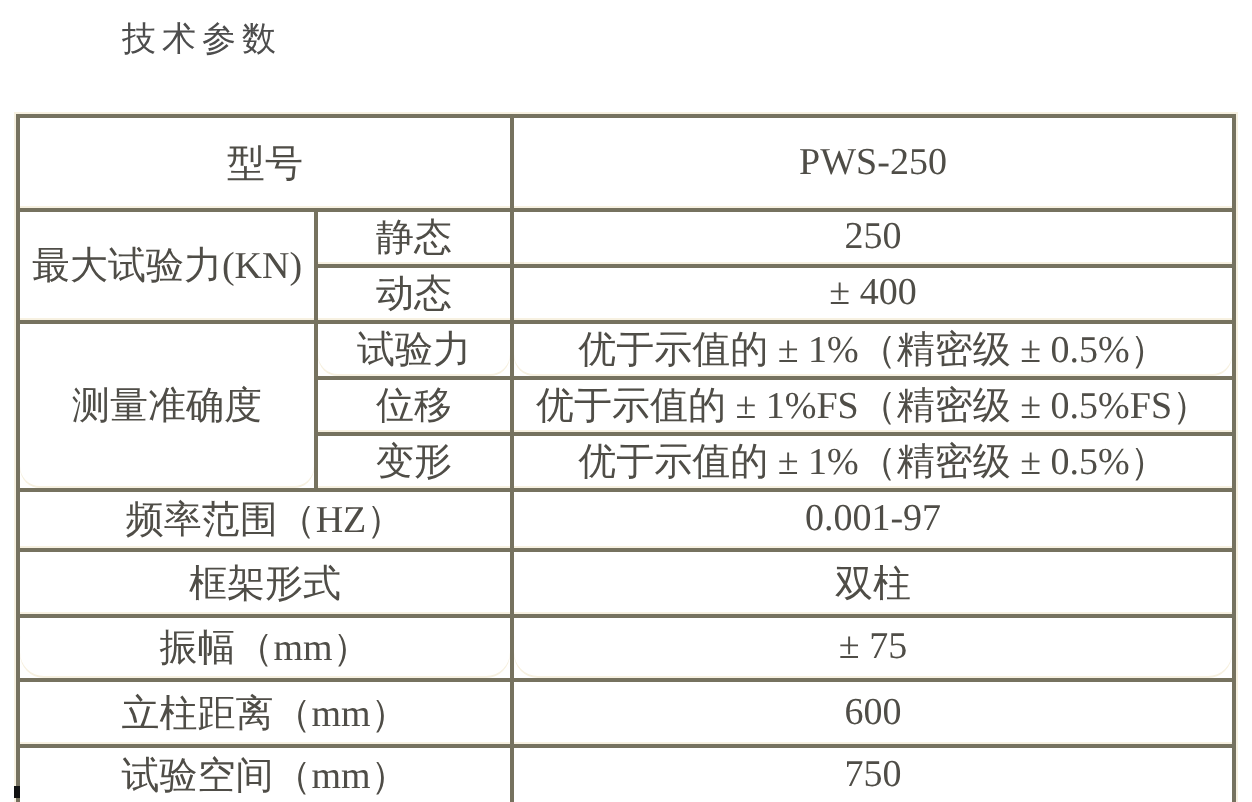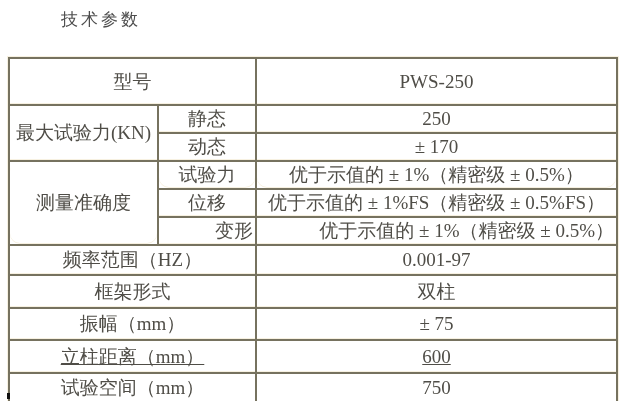--- a/index.html
+++ b/index.html
@@ -48,25 +48,25 @@
   }
   td.va-top { vertical-align: top; padding-top: 4px; }
   col.c1 { width: 149px; }
   col.c2 { width: 98px; }
   col.c3 { width: 361px; }
   tr.r1 td { height: 47px; }
   tr.r2 td { height: 26px; }
   tr.r3 td { height: 26px; margin-left: 44px; }
   tr.r4 td { height: 26px; border-radius: 10px; }
   tr.r5 td { height: 26px; margin-left: 44px; }
-  tr.r6 td { height: 15px; text-align: right; }
+  tr.r6 td { height: 15px; }
   tr.r7 td { height: 30px; }
   tr.r8 td { height: 33px; }
-  tr.r9 td { height: 32px; }
-  tr.r10 td { height: 33px; text-decoration: underline; }
+  tr.r9 td { height: 32px; border-radius: 12px; }
+  tr.r10 td { height: 33px; }
   tr.r11 td { height: 30px; }
   .cursor-mark {
     position: absolute;
     left: 7px; top: 393px;
     width: 3px; height: 6px;
     background: var(--cursor-mark);
   }
 </style>
 </head>
 <body>
@@ -84,21 +84,21 @@
       <td colspan="2" class="va-top">型号</td>
       <td class="va-top">PWS-250</td>
     </tr>
     <tr class="r2">
       <td rowspan="2" class="va-top">最大试验力(KN)</td>
       <td>静态</td>
       <td>250</td>
     </tr>
     <tr class="r3">
       <td>动态</td>
-      <td>± 170</td>
+      <td>± 400</td>
     </tr>
     <tr class="r4">
       <td rowspan="3" class="va-top">测量准确度</td>
       <td>试验力</td>
       <td>优于示值的 ± 1%（精密级 ± 0.5%）</td>
     </tr>
     <tr class="r5">
       <td>位移</td>
       <td>优于示值的 ± 1%FS（精密级 ± 0.5%FS）</td>
     </tr>

